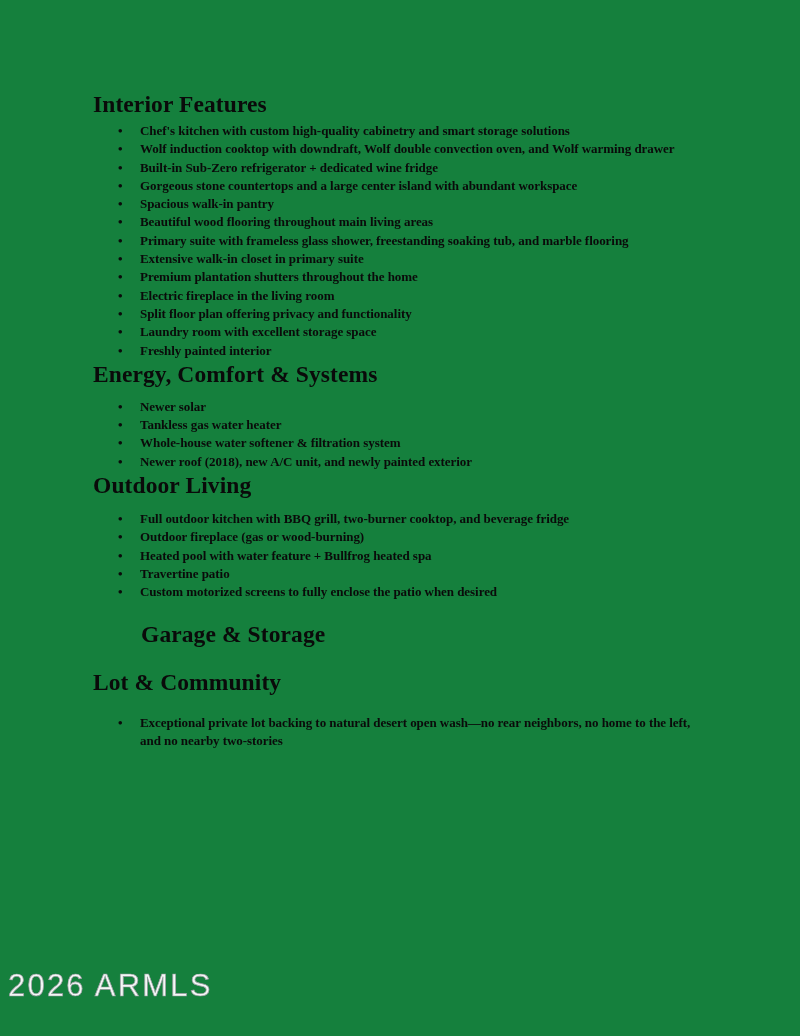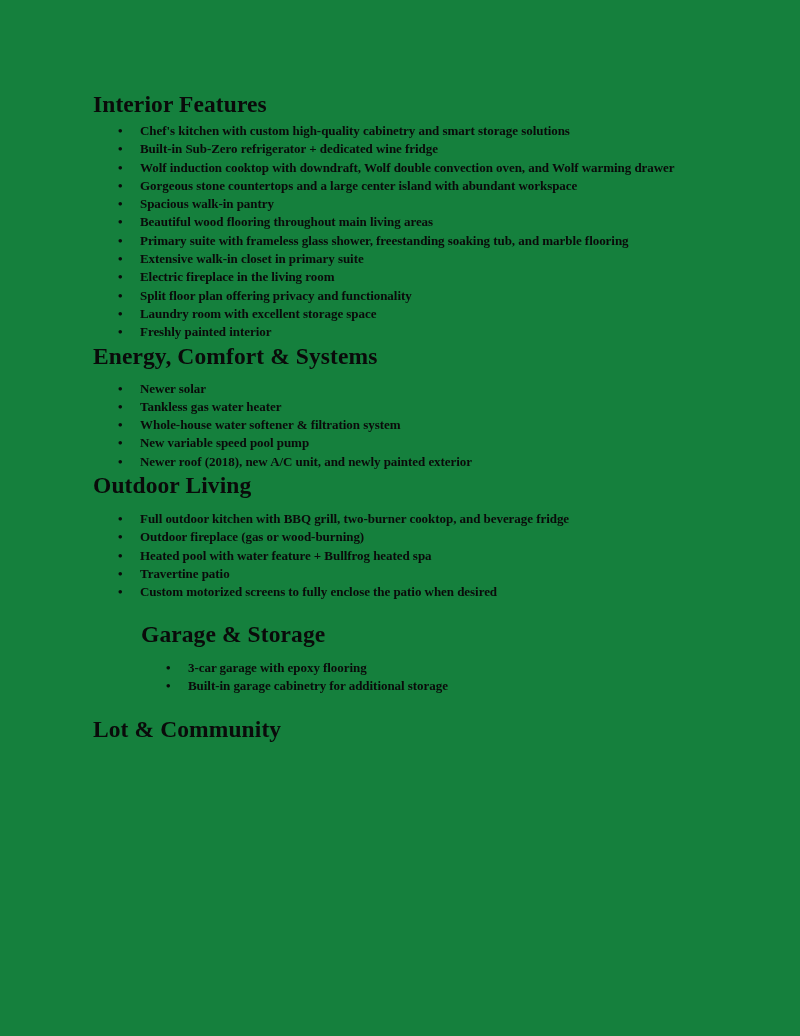--- a/index.html
+++ b/index.html
@@ -111,66 +111,64 @@
 <body>
 
 <div class="page">
 
   <div class="content">
 
     <section class="section sec-interior">
       <h2 class="section-heading">Interior Features</h2>
       <ul class="feature-list">
         <li>Chef's kitchen with custom high-quality cabinetry and smart storage solutions</li>
+        <li>Wolf induction cooktop with downdraft, Wolf double convection oven, and Wolf warming drawer</li>
         <li>Built-in Sub-Zero refrigerator + dedicated wine fridge</li>
-        <li>Wolf induction cooktop with downdraft, Wolf double convection oven, and Wolf warming drawer</li>
         <li>Gorgeous stone countertops and a large center island with abundant workspace</li>
         <li>Spacious walk-in pantry</li>
         <li>Beautiful wood flooring throughout main living areas</li>
         <li>Primary suite with frameless glass shower, freestanding soaking tub, and marble flooring</li>
         <li>Extensive walk-in closet in primary suite</li>
+        <li>Premium plantation shutters throughout the home</li>
         <li>Electric fireplace in the living room</li>
         <li>Split floor plan offering privacy and functionality</li>
         <li>Laundry room with excellent storage space</li>
         <li>Freshly painted interior</li>
       </ul>
     </section>
 
     <section class="section sec-energy">
       <h2 class="section-heading">Energy, Comfort &amp; Systems</h2>
       <ul class="feature-list">
         <li>Newer solar</li>
         <li>Tankless gas water heater</li>
         <li>Whole-house water softener &amp; filtration system</li>
-        <li>New variable speed pool pump</li>
         <li>Newer roof (2018), new A/C unit, and newly painted exterior</li>
       </ul>
     </section>
 
     <section class="section sec-outdoor">
       <h2 class="section-heading">Outdoor Living</h2>
       <ul class="feature-list">
         <li>Full outdoor kitchen with BBQ grill, two-burner cooktop, and beverage fridge</li>
         <li>Outdoor fireplace (gas or wood-burning)</li>
         <li>Heated pool with water feature + Bullfrog heated spa</li>
         <li>Travertine patio</li>
         <li>Custom motorized screens to fully enclose the patio when desired</li>
       </ul>
     </section>
 
     <section class="section sec-garage">
       <h2 class="section-heading">Garage &amp; Storage</h2>
-      <ul class="feature-list">
-        <li>3-car garage with epoxy flooring</li>
-        <li>Built-in garage cabinetry for additional storage</li>
-      </ul>
     </section>
 
     <section class="section sec-lot">
       <h2 class="section-heading">Lot &amp; Community</h2>
       <ul class="feature-list">
+        <li>Exceptional private lot backing to natural desert open wash—no rear neighbors, no home to the left, and no nearby two-stories</li>
       </ul>
     </section>
 
   </div>
 
+  <div class="watermark">2026 ARMLS</div>
 
 </div>
 
 </body></html>

